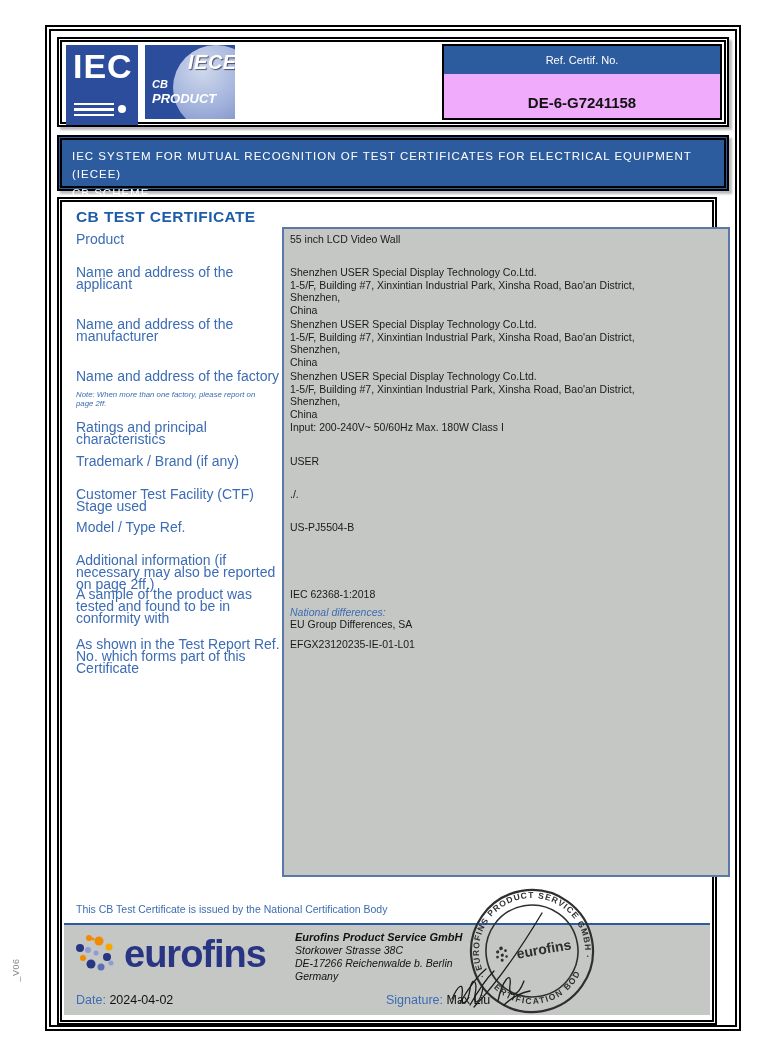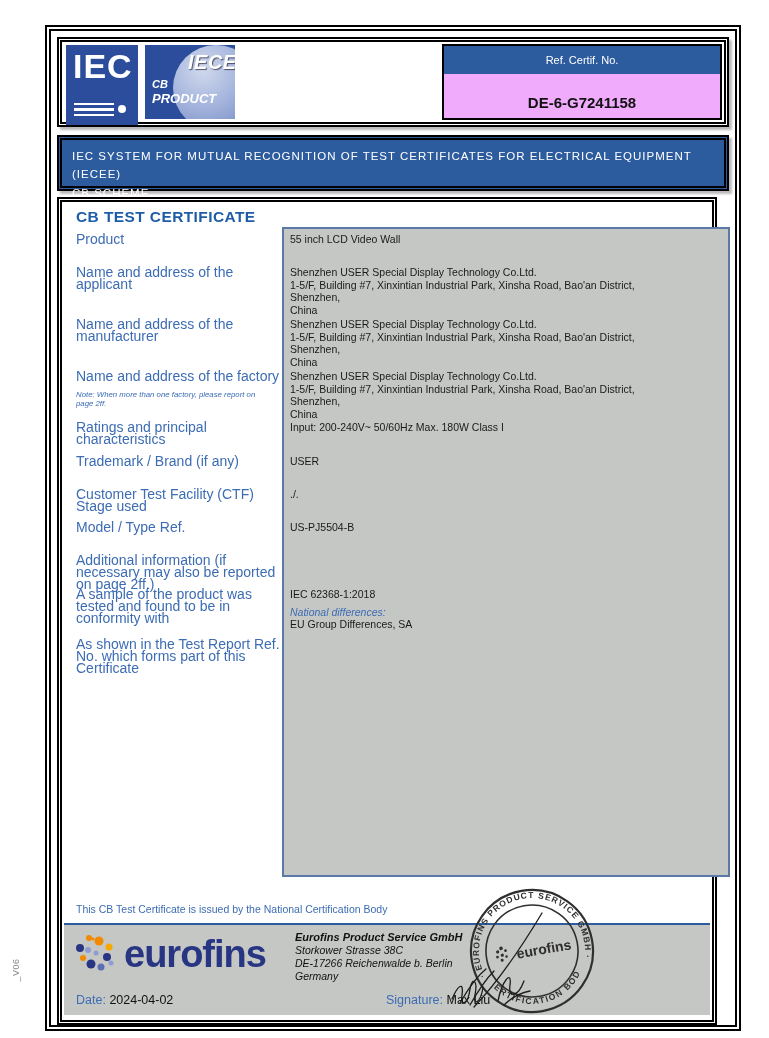--- a/index.html
+++ b/index.html
@@ -139,20 +139,21 @@
 
       <div class="label" style="top:352px">Additional information (if necessary may also be reported on page 2ff.)</div>
       <div class="value" style="top:352px"></div>
 
       <div class="label" style="top:386px">A sample of the product was tested and found to be in conformity with</div>
       <div class="value" style="top:386px">IEC 62368-1:2018</div>
       <div class="value-italic-label" style="top:404px">National differences:</div>
       <div class="value" style="top:416px">EU Group Differences, SA</div>
 
       <div class="label" style="top:436px">As shown in the Test Report Ref. No. which forms part of this Certificate</div>
+      <div class="value" style="top:436px">EFGX23120235-IE-01-L01</div>
 
       <div class="issued-by">This CB Test Certificate is issued by the National Certification Body</div>
 
       <div class="footer-gray">
         <div class="euro-logo">
           <svg width="46" height="42" viewBox="0 0 46 42">
             <circle cx="15" cy="5" r="3" fill="#f18a00"></circle>
             <circle cx="19" cy="6" r="1.5" fill="#f18a00"></circle>
             <circle cx="25" cy="8" r="4.5" fill="#f18a00"></circle>
             <circle cx="35" cy="14" r="3.5" fill="#f6a800"></circle>

